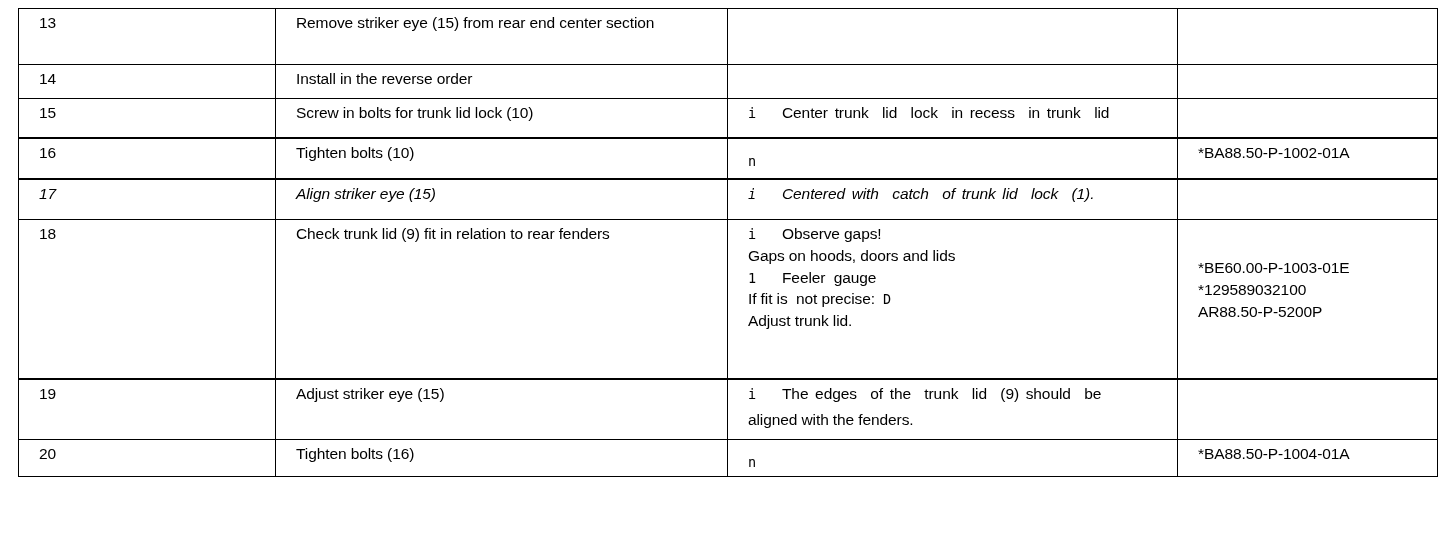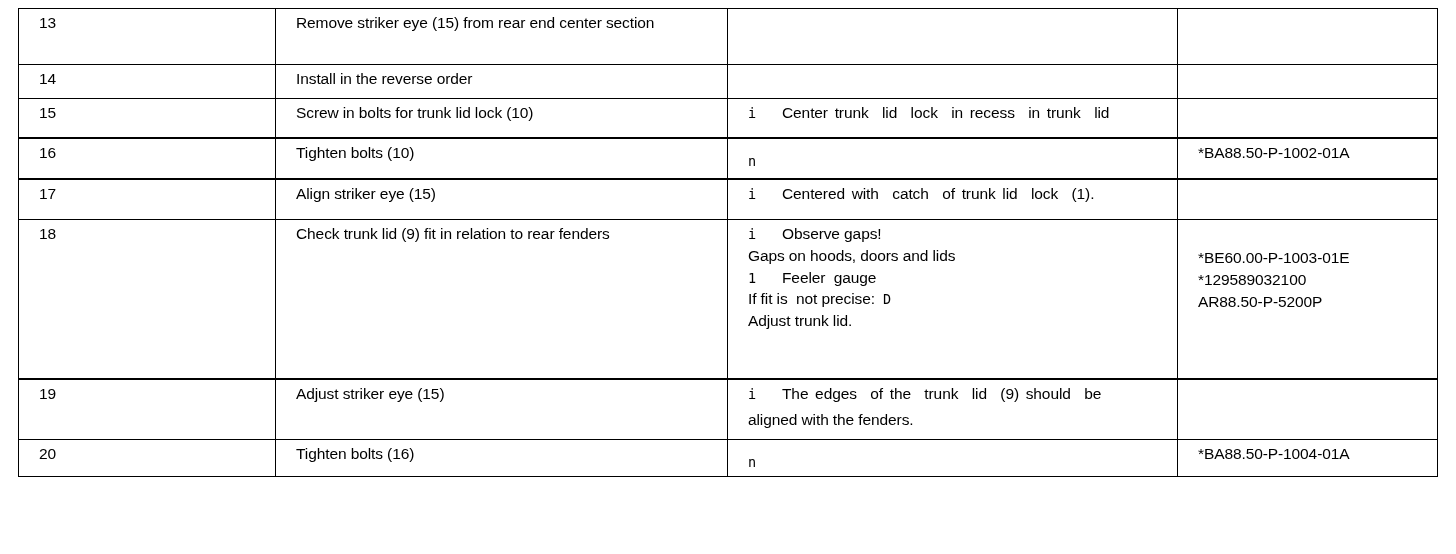--- a/index.html
+++ b/index.html
@@ -59,21 +59,21 @@
   td.op-cell { }
   td.note-cell { }
   td.ref-cell { }
 
   
   tr.r13 td { height: 47px; }
   tr.r14 td { height: 25px; }
   tr.radjust td { height: 26px; }
   tr.r15 td { height: 30px; }
   tr.r16 td { height: 31px; }
-  tr.r17 td { height: 31px; }
+  tr.r17 td { height: 31px; font-style: italic; }
   tr.r18 td { height: 150px; }
   tr.r19 td { height: 51px; }
   tr.r20 td { height: 28px; margin-left: 48px; }
   tr.r21 td { height: 34px; }
 
   .line {
     display: block;
     white-space: pre-wrap;
   }
   .line + .line { margin-top: 2px; }
@@ -167,21 +167,21 @@
         <td class="step-cell">18</td>
         <td class="op-cell">Check trunk lid (9) fit in relation to rear fenders</td>
         <td class="note-cell">
           <span class="line"><span class="sym sym-lead">i</span><span>Observe gaps!</span></span>
           <span class="line gap-line">Gaps on hoods, doors and lids</span>
           <span class="line gap-line"><span class="sym sym-lead">1</span><span>Feeler  gauge</span></span>
           <span class="line gap-line"><span>If fit is  not precise:</span><span class="sym-inline" style="margin-left:8px;">D</span></span>
           <span class="line gap-line">Adjust trunk lid.</span>
         </td>
         <td class="ref-cell">
-          <span class="line" style="margin-top:24px;">*BE60.00-P-1003-01E</span>
+          <span class="line" style="margin-top:34px;">*BE60.00-P-1003-01E</span>
           <span class="line gap-line">*129589032100</span>
           <span class="line gap-line-big">AR88.50-P-5200P</span>
         </td>
       </tr>
 
       <tr class="r19 thick-top">
         <td class="step-cell">19</td>
         <td class="op-cell">Adjust striker eye (15)</td>
         <td class="note-cell">
           <span class="line wide-words"><span class="sym sym-lead">i</span><span>The edges  of the  trunk  lid  (9) should  be</span></span>

